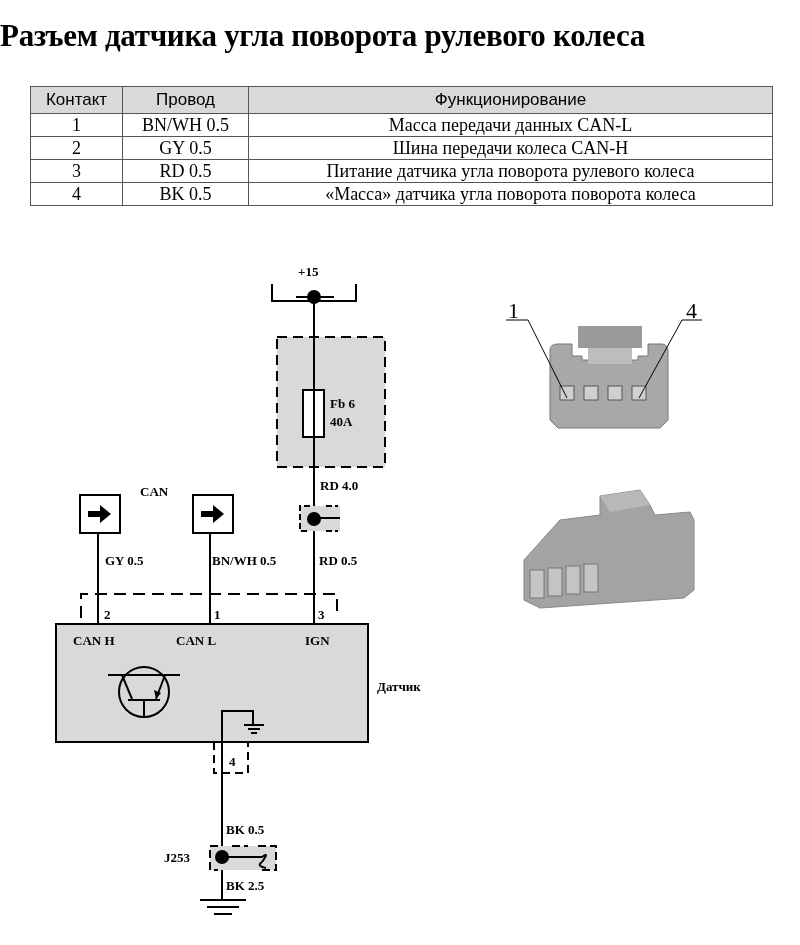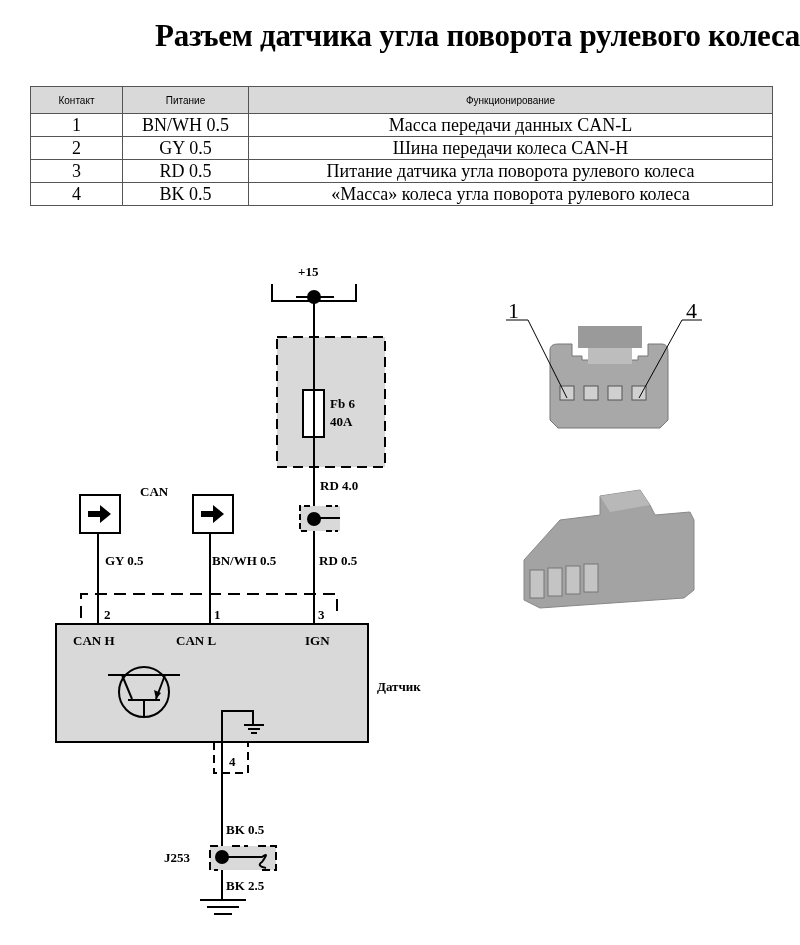--- a/index.html
+++ b/index.html
@@ -1,40 +1,40 @@
 <!DOCTYPE html>
 <html><head>
 <meta charset="utf-8">
 <style>
   html, body { margin: 0; padding: 0; background: #ffffff; }
   body { width: 800px; height: 945px; position: relative; overflow: hidden; font-family: "Liberation Serif", serif; color: #000; }
-  .title { position: absolute; left: 0; top: 18px; width: 800px; text-align: right; font-family: "Liberation Serif", serif; font-weight: bold; font-size: 31px; letter-spacing: -0.3px; }
+  .title { position: absolute; left: 0; top: 18px; width: 800px; text-align: left; font-family: "Liberation Serif", serif; font-weight: bold; font-size: 31px; letter-spacing: -0.3px; }
   table.pin { position: absolute; left: 30px; top: 86px; border-collapse: collapse; width: 743px; }
   table.pin th, table.pin td { border: 1px solid #555; height: 22px; padding: 0; text-align: center; }
-  table.pin th { background: #d9d9d9; font-family: "Liberation Sans", sans-serif; font-weight: normal; font-size: 10px; height: 26px; }
+  table.pin th { background: #d9d9d9; font-family: "Liberation Sans", sans-serif; font-weight: normal; font-size: 17px; height: 26px; }
   table.pin td { font-family: "Liberation Serif", serif; font-size: 18px; }
   table.pin col.c1 { width: 92px; } table.pin col.c2 { width: 126px; }
   svg.diagram { position: absolute; left: 0; top: 240px; }
   .lbl { font-family: "Liberation Serif", serif; font-weight: bold; font-size: 13px; }
 </style>
 </head>
 <body>
 
 <div class="title">Разъем датчика угла поворота рулевого колеса</div>
 
 <table class="pin">
   <colgroup>
       <col class="c1">
       <col class="c2">
       <col>
     </colgroup>
   <thead>
     <tr>
       <th>Контакт</th>
-      <th>Питание</th>
+      <th>Провод</th>
       <th>Функционирование</th>
     </tr>
   </thead>
   <tbody>
     <tr>
       <td>1</td>
       <td>BN/WH 0.5</td>
       <td>Масса передачи данных CAN-L</td>
     </tr>
     <tr>
@@ -43,21 +43,21 @@
       <td>Шина передачи колеса CAN-H</td>
     </tr>
     <tr>
       <td>3</td>
       <td>RD 0.5</td>
       <td>Питание датчика угла поворота рулевого колеса</td>
     </tr>
     <tr>
       <td>4</td>
       <td>BK 0.5</td>
-      <td>«Масса» колеса угла поворота рулевого колеса</td>
+      <td>«Масса» датчика угла поворота поворота колеса</td>
     </tr>
   </tbody>
 </table>
 
 <svg class="diagram" width="800" height="705" viewBox="0 240 800 705">
 
   <g>
     <text class="lbl" x="298" y="276">+15</text>
     <path d="M272 284 V301 H356 V284" fill="none" stroke="#000" stroke-width="2"></path>
     <line x1="296" y1="297" x2="334" y2="297" stroke="#000" stroke-width="2"></line>

